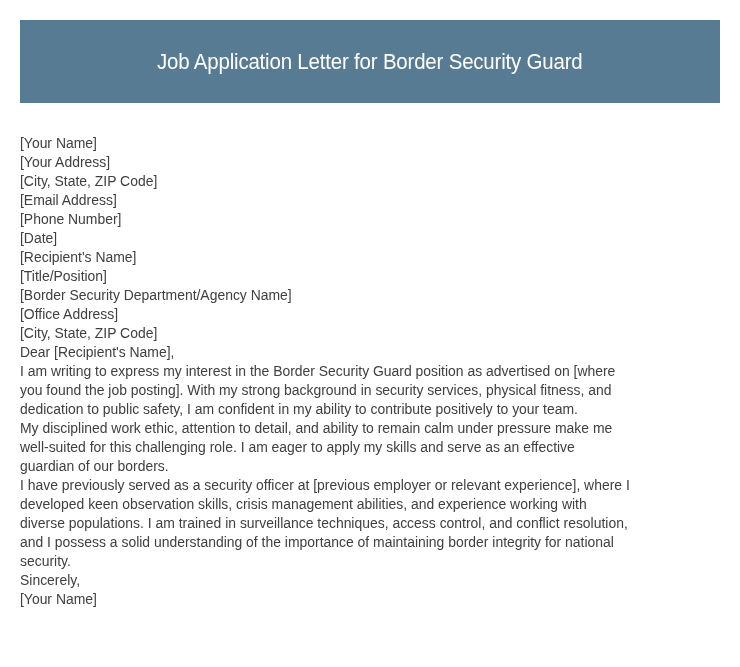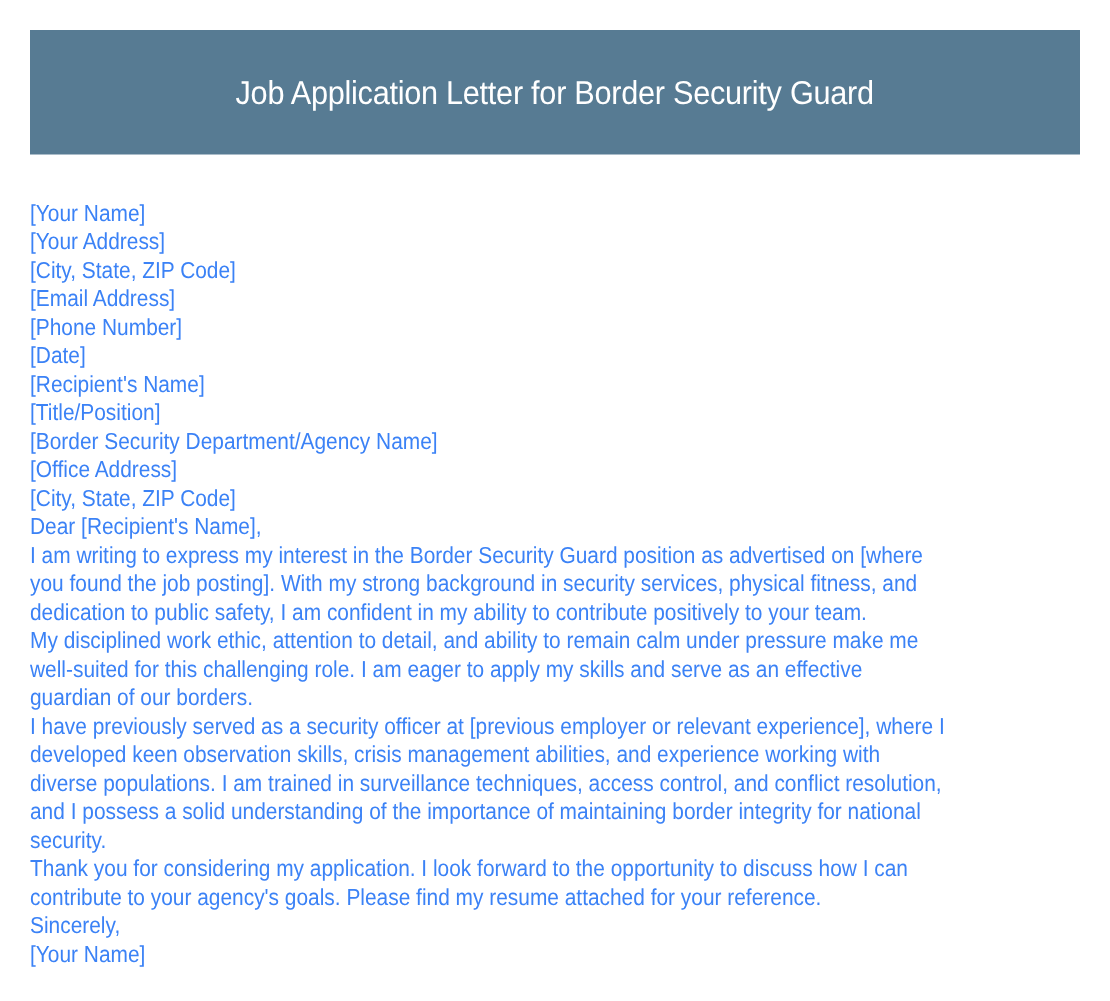--- a/index.html
+++ b/index.html
@@ -33,21 +33,21 @@
       letter-spacing: -0.2px;
       transform: scaleX(0.93);
     }
     .letter {
       position: absolute;
       left: 20px;
       top: 133px;
       width: 720px;
       font-size: 15.4px;
       line-height: 19px;
-      color: #3b82f6;
+      color: #404040;
     }
     .letter .line {
       display: block;
       white-space: nowrap;
       transform-origin: left center;
       transform: scaleX(0.905);
     }
     .letter .para {
       display: block;
     }
@@ -86,20 +86,16 @@
   </span>
 
   <span class="para">
     <span class="line">I have previously served as a security officer at [previous employer or relevant experience], where I</span>
     <span class="line">developed keen observation skills, crisis management abilities, and experience working with</span>
     <span class="line">diverse populations. I am trained in surveillance techniques, access control, and conflict resolution,</span>
     <span class="line">and I possess a solid understanding of the importance of maintaining border integrity for national</span>
     <span class="line">security.</span>
   </span>
 
-  <span class="para">
-    <span class="line">Thank you for considering my application. I look forward to the opportunity to discuss how I can</span>
-    <span class="line">contribute to your agency's goals. Please find my resume attached for your reference.</span>
-  </span>
 
   <span class="line">Sincerely,</span>
   <span class="line">[Your Name]</span>
 </div>
 
 </body></html>

